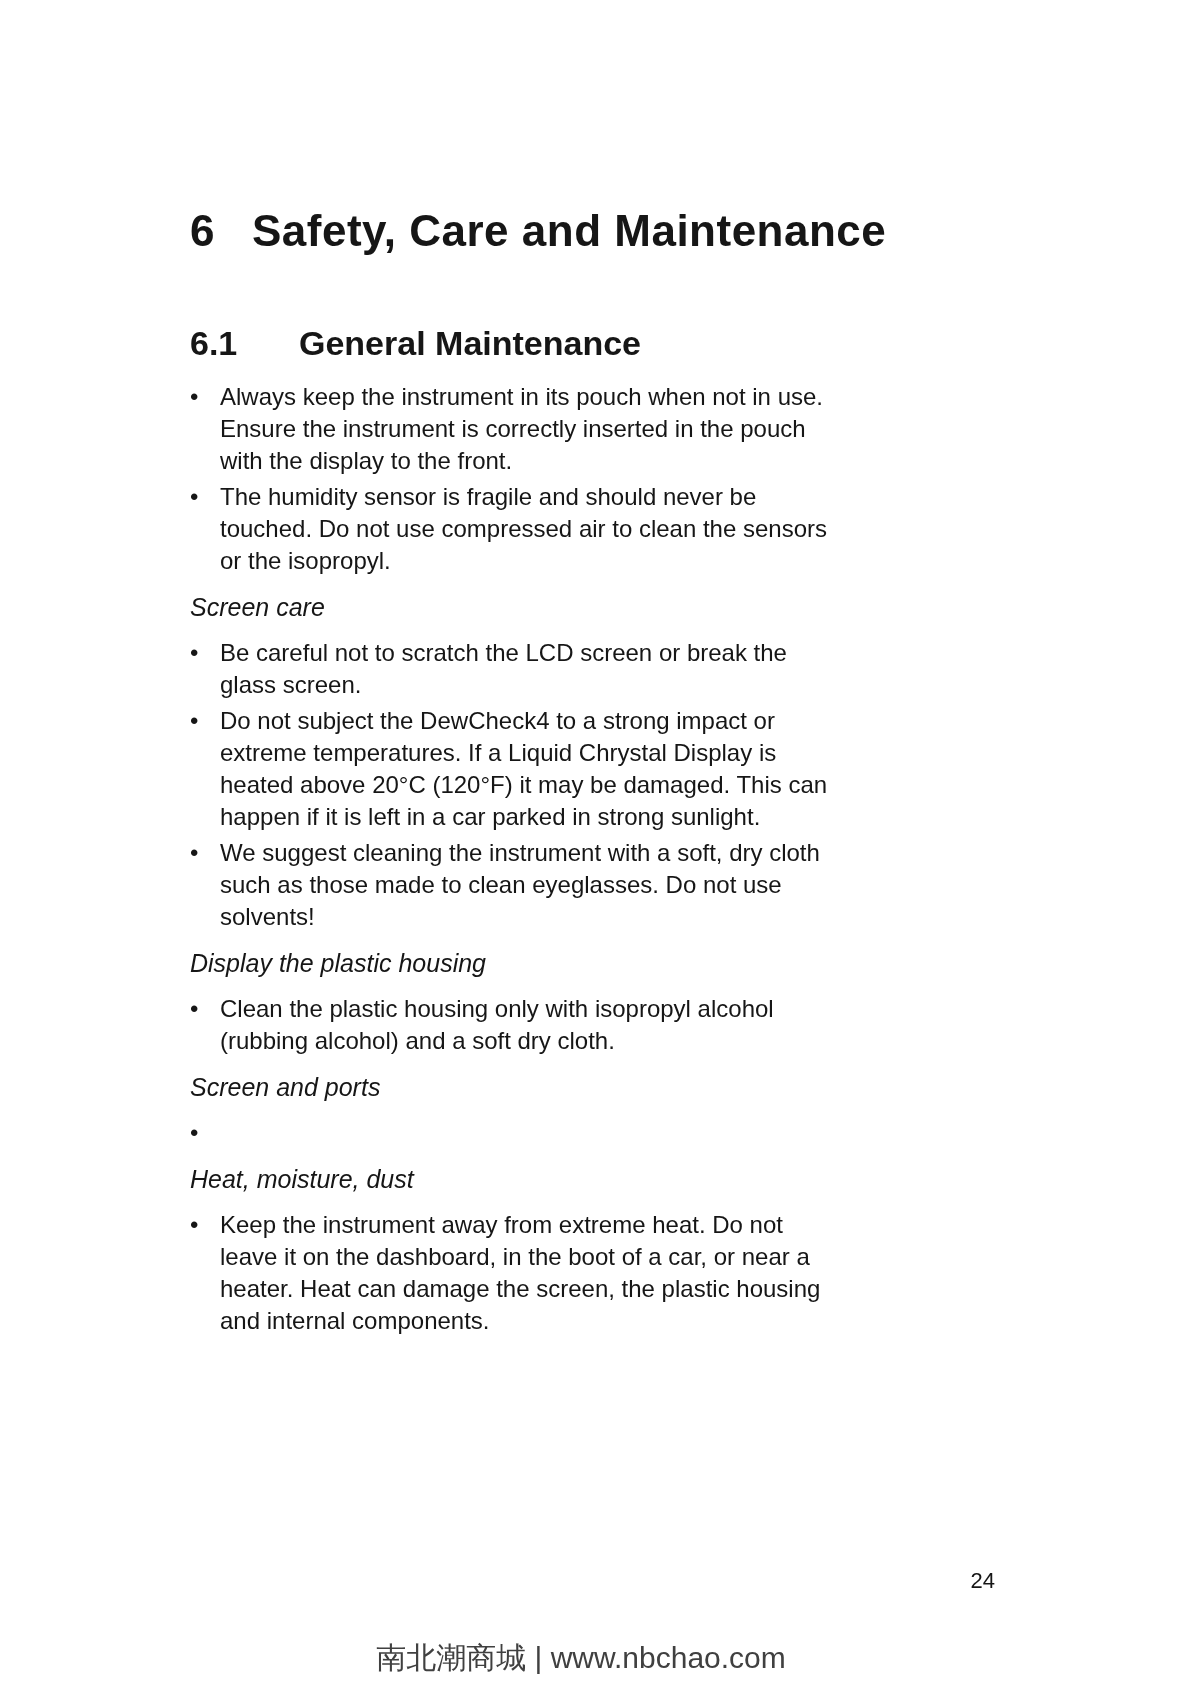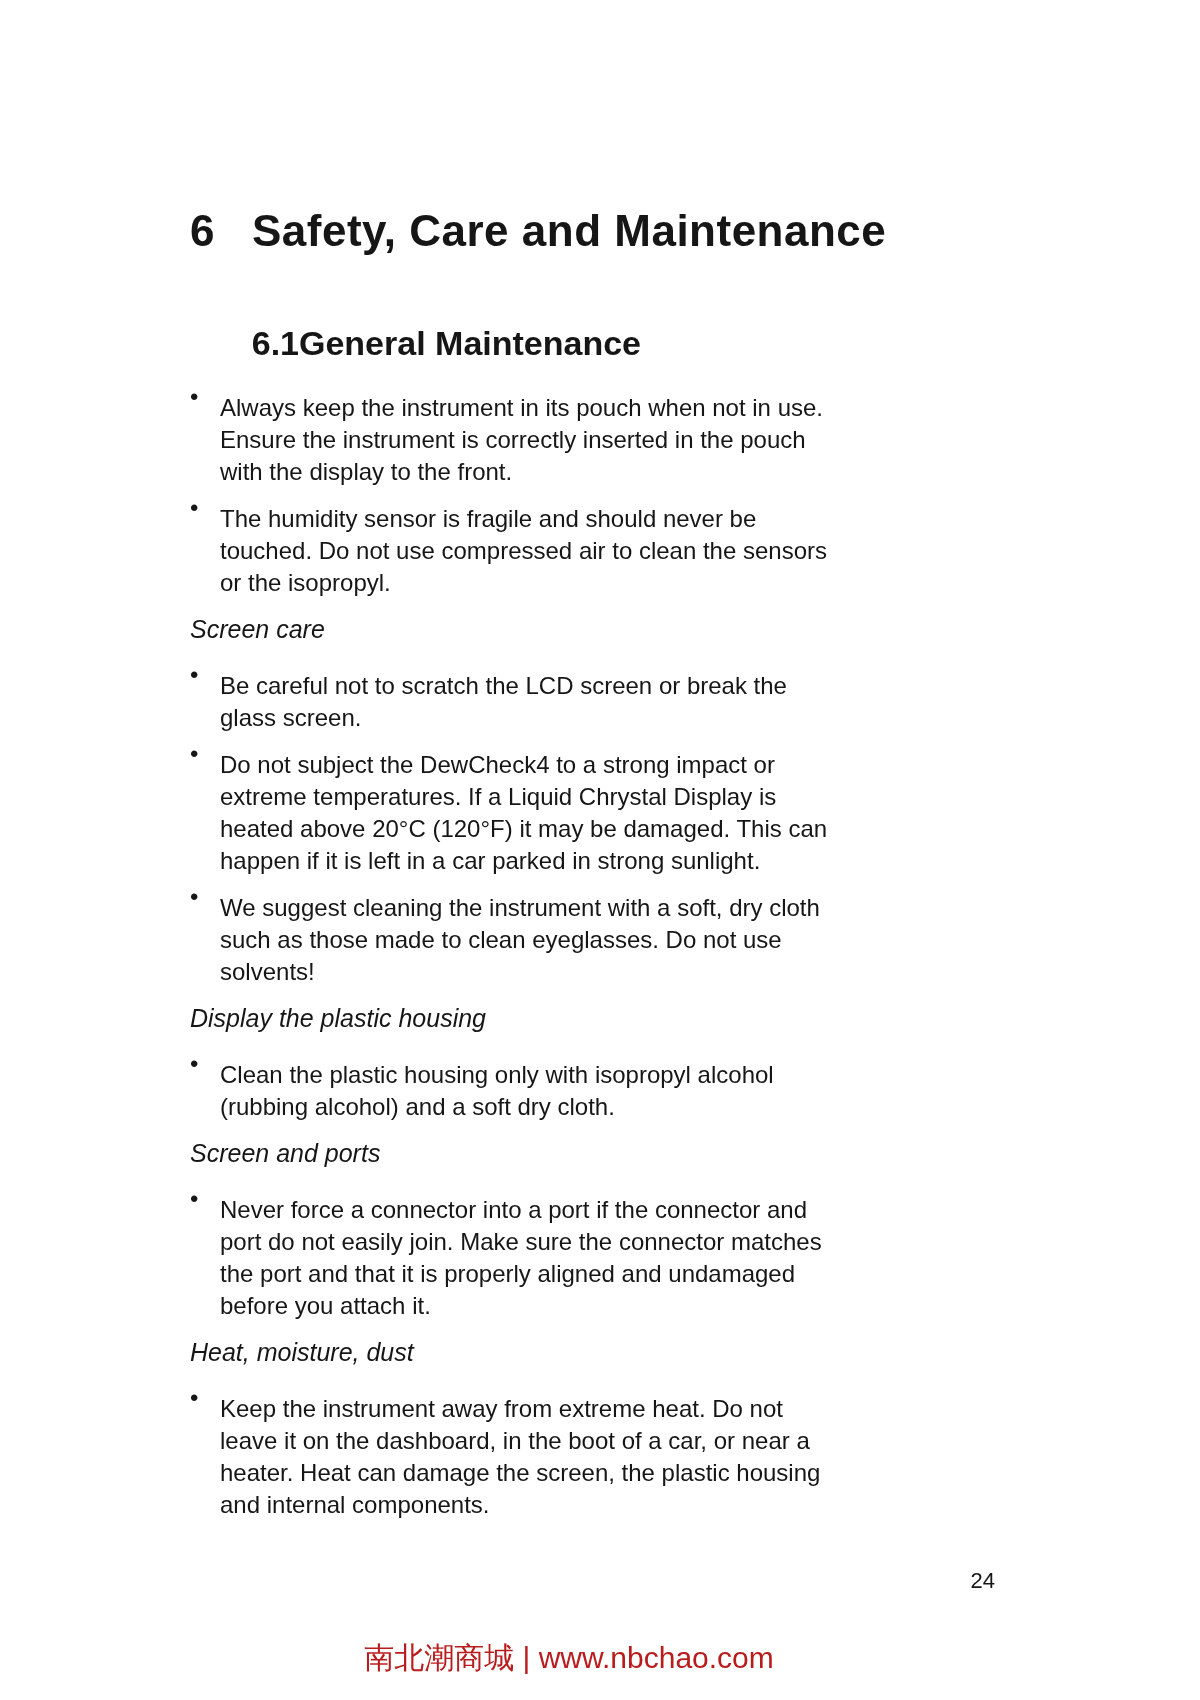--- a/index.html
+++ b/index.html
@@ -24,61 +24,60 @@
   }
   .h1 .sec-num { width: 62px; flex-shrink: 0; }
   .h2 {
     display: flex;
     font-size: 34px;
     font-weight: bold;
     line-height: 44px;
     margin-top: 64px;
     margin-bottom: 16px;
   }
-  .h2 .sec-num { width: 109px; flex-shrink: 0; text-align: right; }
+  .h2 .sec-num { width: 109px; flex-shrink: 0; }
   .bullet {
     display: flex;
     margin-bottom: 4px;
   }
   .bullet .marker {
     width: 30px;
     flex-shrink: 0;
     font-size: 24px;
     line-height: 32px;
   }
   .bullet .text,
   .subhead {
     font-size: 24px;
     line-height: 32px;
     white-space: pre-line;
-    margin-top: 11px;
   }
   .subhead {
     font-style: italic;
     font-size: 25px;
     margin: 14px 0;
   }
   .page-number {
     position: absolute;
     top: 1566px;
     left: 0;
     width: 995px;
     text-align: right;
     font-size: 22px;
     line-height: 30px;
   }
   .footer {
     position: absolute;
     top: 1640px;
-    left: 0;
+    left: 12px;
     width: 1138px;
     text-align: center;
     font-size: 30px;
     line-height: 36px;
-    color: #b91c1c;
+    color: #404040;
   }
 </style>
 </head>
 <body>
 
 <div class="page">
   <div class="doc">
 
     <div class="h1">
       <span class="sec-num">6</span>
@@ -132,24 +131,20 @@
     <div class="bullet">
       <span class="marker">•</span>
       <span class="text">Clean the plastic housing only with isopropyl alcohol
 (rubbing alcohol) and a soft dry cloth.</span>
     </div>
 
     <div class="subhead">Screen and ports</div>
 
     <div class="bullet">
       <span class="marker">•</span>
-      <span class="text">Never force a connector into a port if the connector and
-port do not easily join. Make sure the connector matches
-the port and that it is properly aligned and undamaged
-before you attach it.</span>
     </div>
 
     <div class="subhead">Heat, moisture, dust</div>
 
     <div class="bullet">
       <span class="marker">•</span>
       <span class="text">Keep the instrument away from extreme heat. Do not
 leave it on the dashboard, in the boot of a car, or near a
 heater. Heat can damage the screen, the plastic housing
 and internal components.</span>

